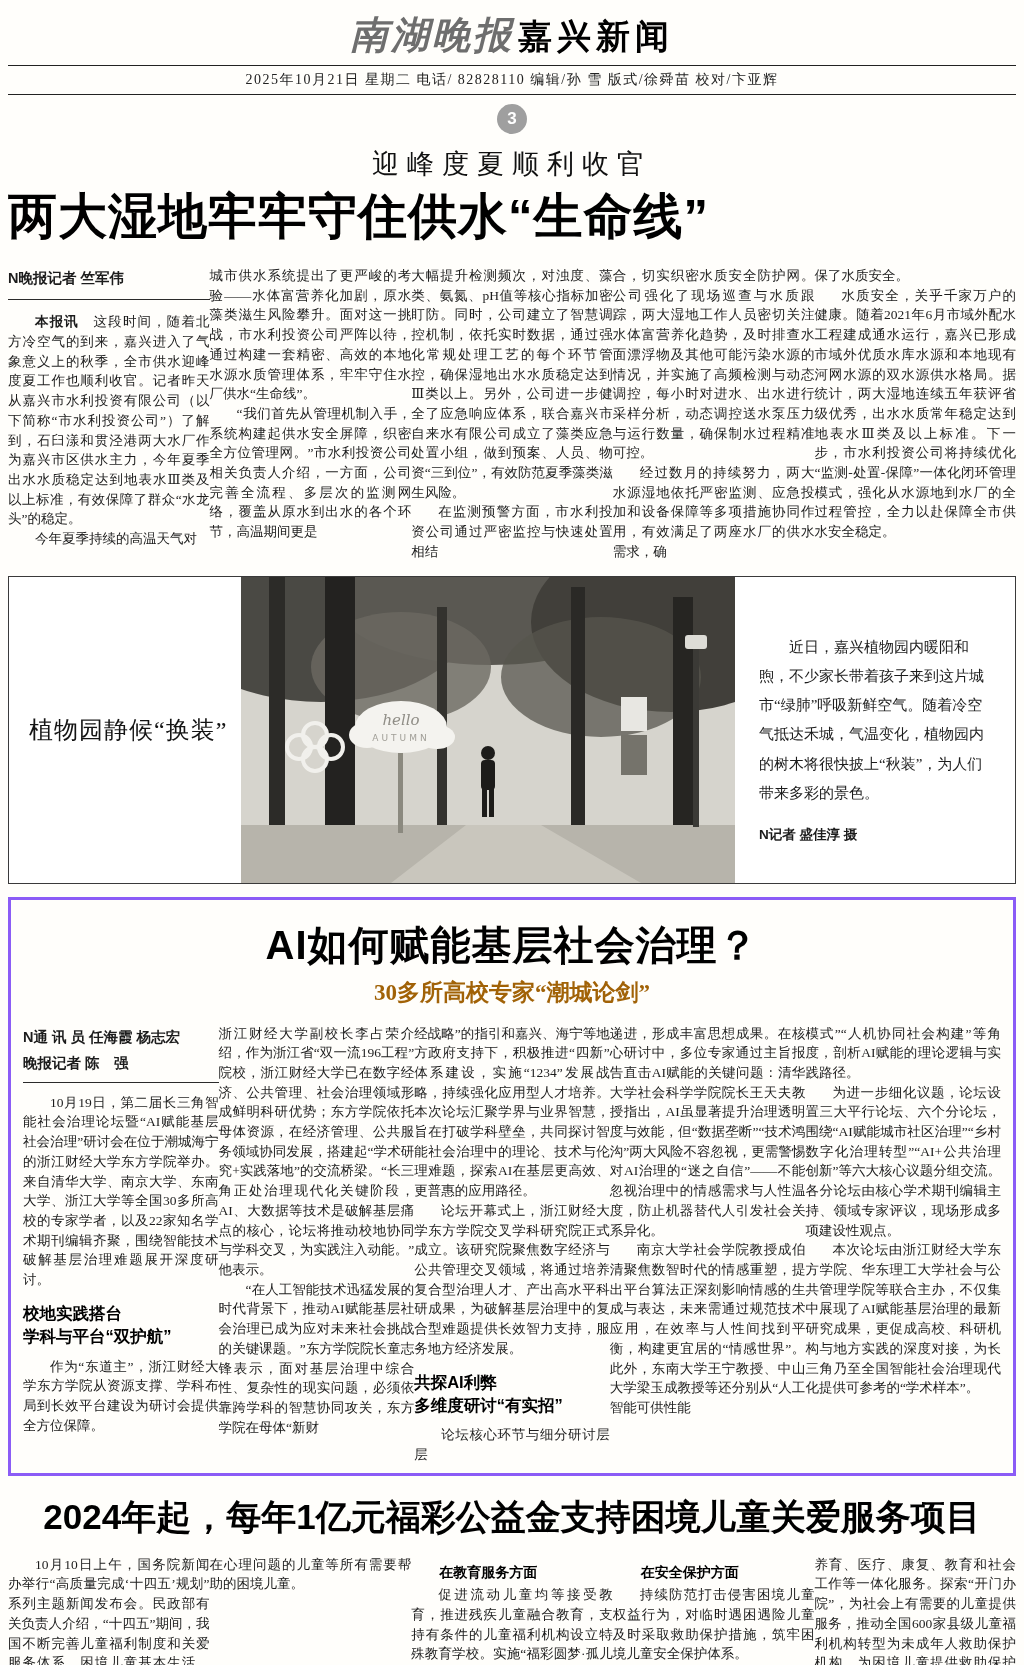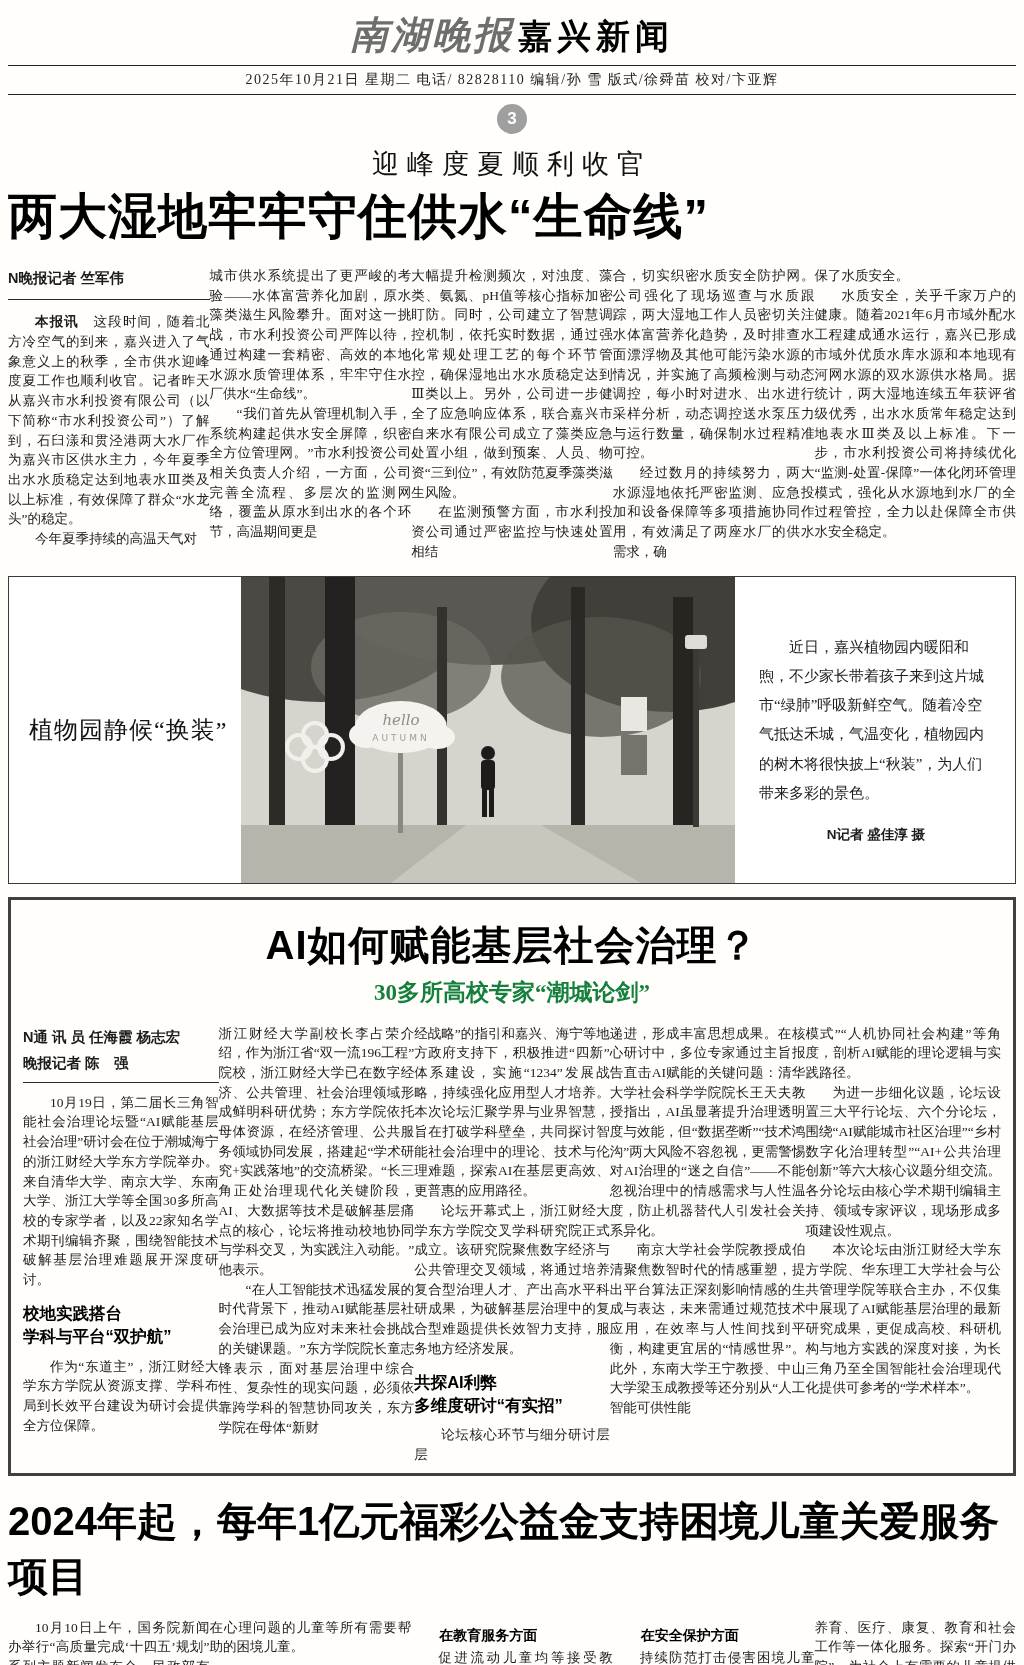--- a/index.html
+++ b/index.html
@@ -55,37 +55,37 @@
   
   .photo-box { border:1px solid #3a3a3a; margin-top:14px; display:flex; height:306px; background:#fff; }
   .photo-title-pane {
     width:232px; display:flex; align-items:center; padding-left:20px; box-sizing:border-box;
     font-size:24px; letter-spacing:1px; color:#141414;
   }
   .photo-frame { width:494px; height:100%; overflow:hidden; background:#0ea5e9; flex:none; }
   .photo-frame svg { display:block; }
   .photo-caption-pane { flex:1; padding:56px 22px 0 24px; font-size:15px; line-height:1.95; box-sizing:border-box; }
   .photo-credit {
-    text-align:center; margin-top:14px; font-weight:bold; font-size:13.5px;
+    text-align:left; margin-top:14px; font-weight:bold; font-size:13.5px;
     font-family:"Liberation Sans",sans-serif;
   }
   
-  .ai-box { border:3px solid #404040; margin-top:13px; padding:12px 12px 8px; }
+  .ai-box { border:3px solid #8b5cf6; margin-top:13px; padding:12px 12px 8px; }
   .ai-headline {
     text-align:center; font-size:40px; font-weight:900; letter-spacing:1px;
     font-family:"Liberation Sans","DejaVu Sans",sans-serif; margin:6px 0 4px; color:#000;
   }
-  .ai-subheadline { text-align:center; font-size:23px; font-weight:bold; margin:0 0 16px; color:#15803d; }
+  .ai-subheadline { text-align:center; font-size:23px; font-weight:bold; margin:0 0 16px; color:#a16207; }
   .ai-byline {
     font-family:"Liberation Sans",sans-serif; font-weight:bold; font-size:14.5px;
     line-height:1.8; border-bottom:1.5px solid #2b2b2b; padding-bottom:6px; margin-bottom:10px;
   }
   
   .welfare-headline {
-    text-align:left; font-size:40px; font-weight:900;
+    text-align:center; font-size:35px; font-weight:900;
     font-family:"Liberation Sans","DejaVu Sans",sans-serif; margin:18px 0 14px; color:#000;
   }
 </style>
 </head>
 <body>
 
 <div class="page">
 
   <div class="masthead">
     <span class="paper-name">南湖晚报</span><span class="section-name">嘉兴新闻</span>

